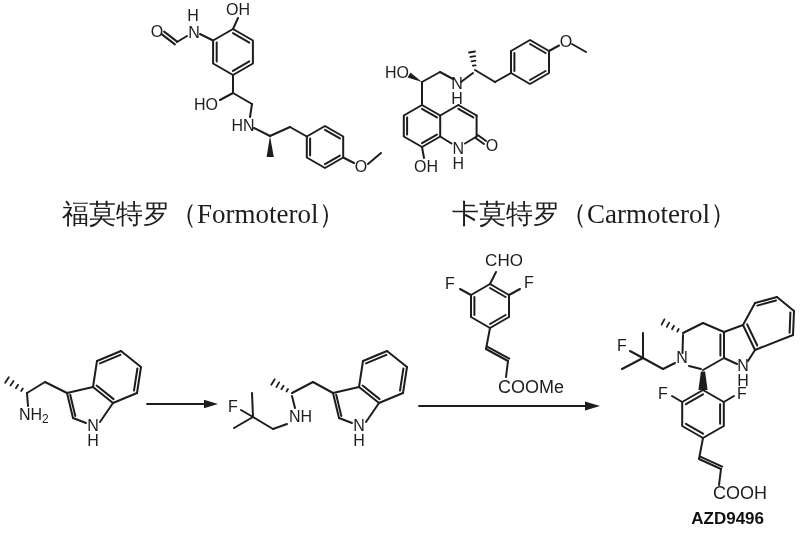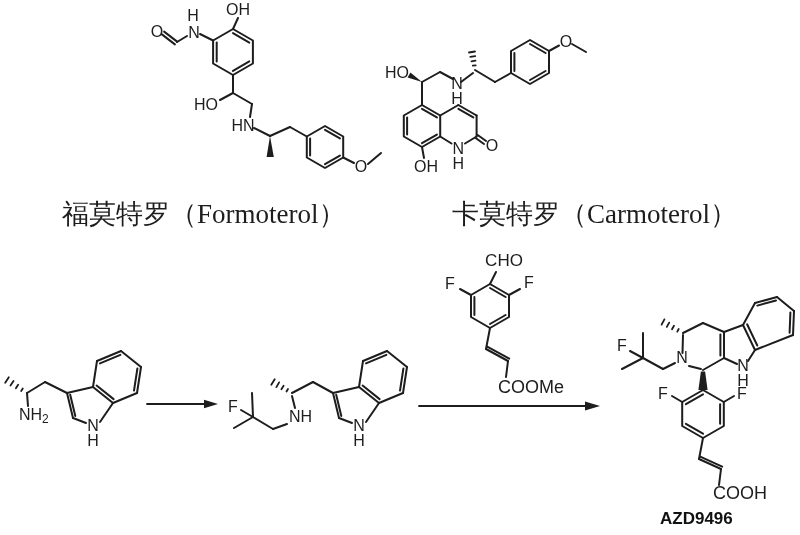--- a/index.html
+++ b/index.html
@@ -8,21 +8,21 @@
   .struct{position:absolute;}
   svg .bond{stroke:#1d1d1d;stroke-width:2;stroke-linecap:round;stroke-linejoin:round;fill:none;}
   svg .thin{stroke:#1d1d1d;stroke-width:1.8;stroke-linecap:round;fill:none;}
   svg .wedge{fill:#1d1d1d;stroke:none;}
   svg text{fill:#1d1d1d;font-family:"Liberation Sans",sans-serif;font-size:16px;}
   svg text.big{font-size:17px;}
   svg text.grp{font-size:18px;}
   .caption{position:absolute;font-family:"Liberation Serif",serif;font-size:27px;
            color:#1d1d1d;white-space:nowrap;}
   .prodname{position:absolute;font-family:"Liberation Sans",sans-serif;font-weight:bold;
-            font-size:17px;color:#111;text-align:left;}
+            font-size:17px;color:#111;text-align:right;}
 </style>
 </head>
 <body>
 
 <div id="canvas">
 
   <svg class="struct" style="left:130px;top:0;" width="270" height="192" viewBox="0 0 270 192">
     <g>
       <path class="bond" d="M103,29 L122.9,40.5 L122.9,63.5 L103,75 L83.1,63.5 L83.1,40.5 Z"></path>
       <line class="bond" x1="103" y1="33.1" x2="119.3" y2="42.6"></line>

